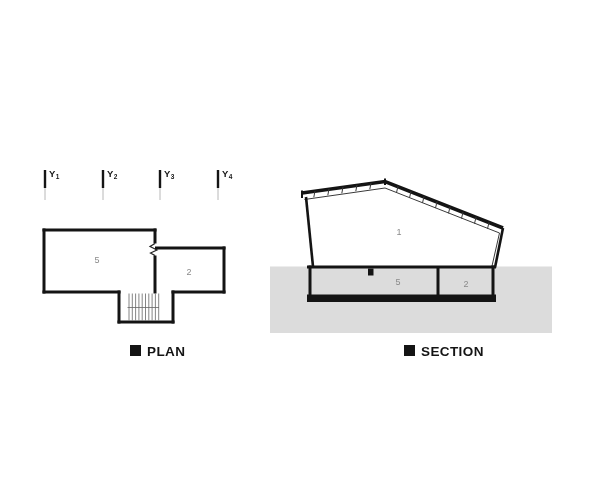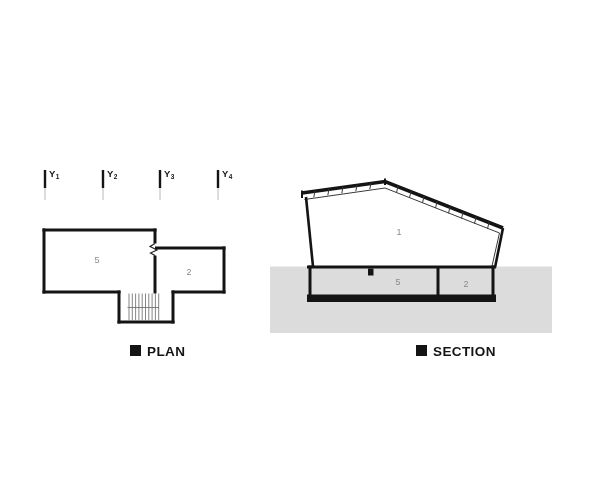--- a/index.html
+++ b/index.html
@@ -116,18 +116,18 @@
   <div class="txt" style="left:189px;top:272px;">2</div>
 
   <div class="txt" style="left:399px;top:232px;">1</div>
   <div class="txt" style="left:398px;top:282px;">5</div>
   <div class="txt" style="left:466px;top:284px;">2</div>
 
   <div class="caption" style="left:130px;top:345px;">
     <span class="sq"></span>
     <span class="cap">PLAN</span>
   </div>
-  <div class="caption" style="left:416px;top:345px;">
+  <div class="caption" style="left:404px;top:345px;">
     <span class="sq"></span>
     <span class="cap">SECTION</span>
   </div>
 
 </div>
 
 </body></html>

